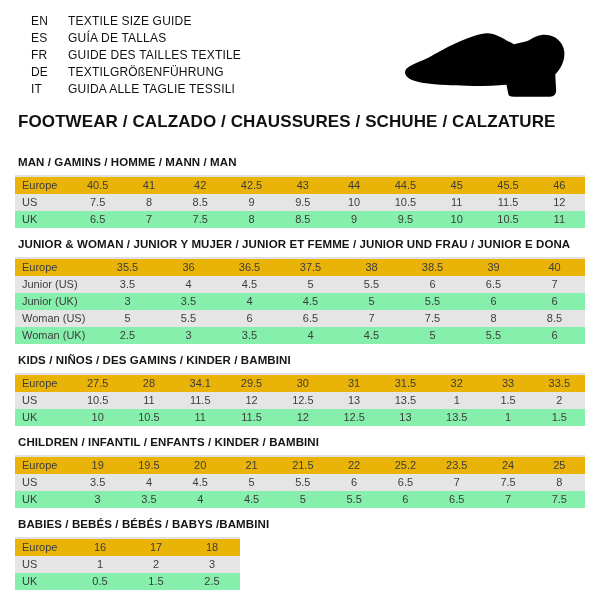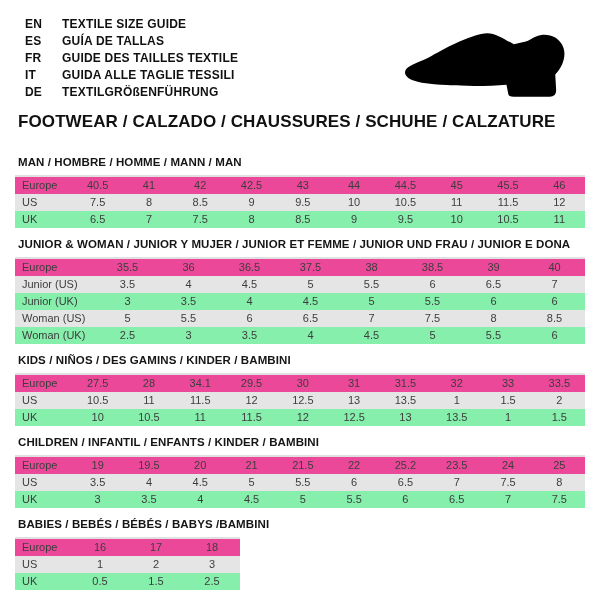--- a/index.html
+++ b/index.html
@@ -7,37 +7,37 @@
     width:600px;height:600px;
     font-family:"Liberation Sans","DejaVu Sans",sans-serif;
     color:#111;
     -webkit-font-smoothing:antialiased;
   }
   .page{position:relative;width:600px;height:600px;overflow:hidden;background:#fff;}
 
   
   .header{position:relative;padding:14px 15px 0 18px;height:112px;box-sizing:border-box;}
   .langs{list-style:none;margin:0;padding:0 0 0 7px;}
-  .langs li{display:flex;align-items:flex-end;height:17px;font-size:12px;font-weight:bold;letter-spacing:.2px;}
+  .langs li{display:flex;align-items:flex-start;height:17px;font-size:12px;font-weight:normal;letter-spacing:.2px;margin-left:6px;}
   .langs .code{width:37px;flex:0 0 37px;}
   .category{margin-top:13px;font-size:17px;font-weight:bold;letter-spacing:.1px;}
   .shoe{position:absolute;top:12px;right:13px;width:196px;height:92px;}
 
   
   #tables-root{padding:0 15px;}
   .size-section{margin-top:10px;}
   .size-section:first-child{margin-top:44px;}
   .section-title{
     margin:0 0 6px 3px;font-size:11.5px;font-weight:bold;
     letter-spacing:.1px;color:#151515;line-height:13px;
   }
   .size-table{width:570px;border-top:2px solid #e0e0e0;}
   .narrow .size-table{width:225px;}
   .t-row{display:flex;height:17px;align-items:center;}
-  .row-head{background:#ec4899;}
+  .row-head{background:#eab308;}
   .row-plain{background:#e5e5e5;}
   .row-alt{background:#86efac;}
   .cell{font-size:11px;color:#3d3d3d;line-height:17px;white-space:nowrap;}
   .cell.label{flex:0 0 50px;width:50px;padding-left:7px;text-align:left;}
   .wide-label .cell.label{flex:0 0 75px;width:75px;}
   .cell.val{flex:1 1 0;text-align:center;}
 </style>
 </head>
 <body>
 
@@ -51,26 +51,26 @@
       </li>
       <li>
         <span class="code">ES</span>
         <span>GUÍA DE TALLAS</span>
       </li>
       <li>
         <span class="code">FR</span>
         <span>GUIDE DES TAILLES TEXTILE</span>
       </li>
       <li>
+        <span class="code">DE</span>
+        <span>TEXTILGRÖßENFÜHRUNG</span>
+      </li>
+      <li>
         <span class="code">IT</span>
         <span>GUIDA ALLE TAGLIE TESSILI</span>
-      </li>
-      <li>
-        <span class="code">DE</span>
-        <span>TEXTILGRÖßENFÜHRUNG</span>
       </li>
     </ul>
 
     <svg class="shoe" viewBox="0 0 200 100" xmlns="http://www.w3.org/2000/svg" aria-hidden="true">
       <path fill="#000000" d="
         M 10,62
         C 6,68 11,74 27,77
         C 56,81 96,81 119,79
         L 121,89
         Q 121,92 127,92
@@ -84,21 +84,21 @@
         C 117,30 108,23 98,23
         C 82,24 56,37 37,48
         C 26,54 14,57 10,62 Z"></path>
     </svg>
 
     <div class="category">FOOTWEAR / CALZADO / CHAUSSURES / SCHUHE / CALZATURE</div>
   </div>
 
   <div id="tables-root">
       <section class="size-section">
-        <h2 class="section-title">MAN / HOMBRE / HOMME / MANN / MAN</h2>
+        <h2 class="section-title">MAN / GAMINS / HOMME / MANN / MAN</h2>
         <div class="size-table">
           <div class="t-row row-head">
             <div class="cell label">Europe</div>
             <div class="cell val">40.5</div>
             <div class="cell val">41</div>
             <div class="cell val">42</div>
             <div class="cell val">42.5</div>
             <div class="cell val">43</div>
             <div class="cell val">44</div>
             <div class="cell val">44.5</div>

